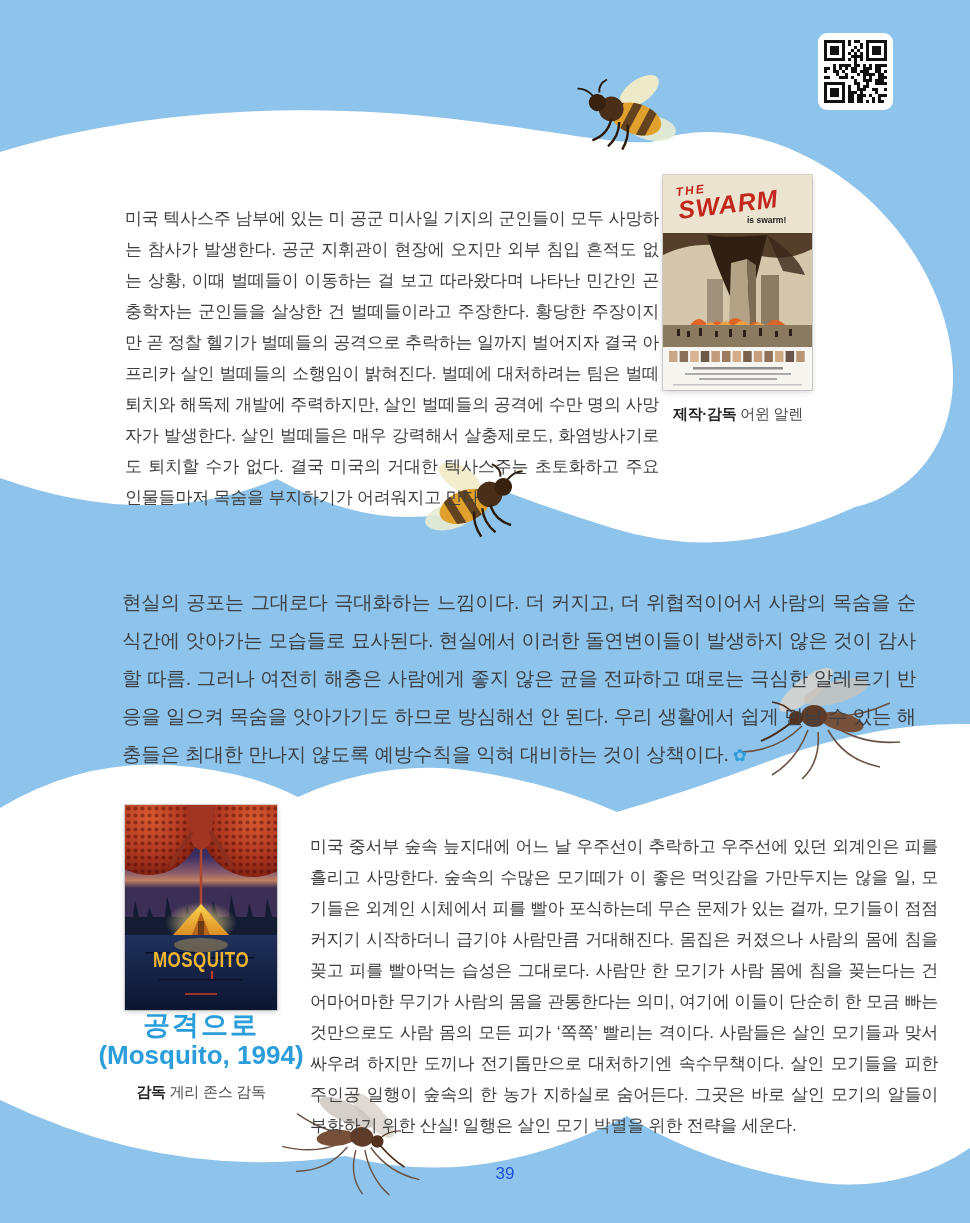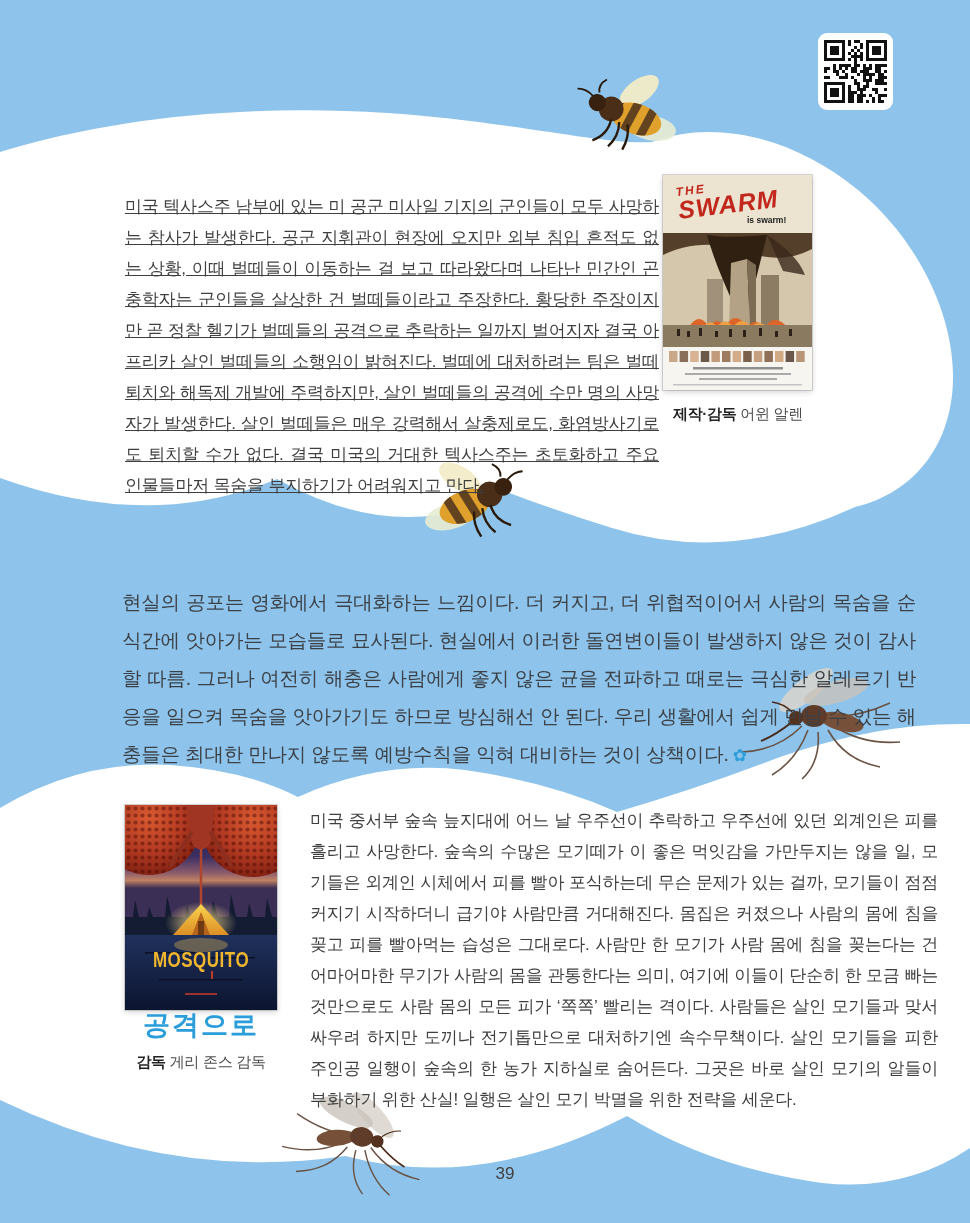--- a/index.html
+++ b/index.html
@@ -4,35 +4,35 @@
 <style>
   html,body{margin:0;padding:0;background:#7d7d7d;}
   .page{position:relative;width:970px;height:1223px;margin:0 auto;overflow:hidden;
         background:#8ec4eb;font-family:"Liberation Sans","DejaVu Sans",sans-serif;}
   .abs{position:absolute;}
   svg.clouds{position:absolute;left:0;top:0;}
 
   
   .body-text{color:#3f3f3f;font-size:17px;line-height:31px;text-align:justify;
              word-break:break-all;letter-spacing:-0.2px;}
-  .swarm-body{left:125px;top:174px;width:534px;text-decoration:underline;}
-  .mosq-body{left:310px;top:788px;width:628px;}
+  .swarm-body{left:125px;top:186px;width:534px;}
+  .mosq-body{left:310px;top:814px;width:628px;}
   .interlude{left:122px;top:563px;width:794px;color:#3c4147;font-size:19.5px;
              line-height:38px;text-align:justify;word-break:break-all;letter-spacing:-0.2px;}
   .flower{color:#2f9ed9;font-size:17px;margin-left:4px;}
 
   .movie-info{text-align:center;color:#2b9ddb;}
   .swarm-info{left:612px;top:392px;width:252px;}
   .mosq-info{left:66px;top:1010px;width:270px;}
   .title-ko{font-size:27px;font-weight:bold;letter-spacing:2px;line-height:30px;}
   .title-en{font-size:26px;font-weight:bold;letter-spacing:0;line-height:30px;}
   .credit{margin-top:13px;font-size:15px;color:#4a4a4a;letter-spacing:-0.3px;}
   .credit b{color:#222;}
 
-  .page-num{left:470px;top:1164px;width:70px;text-align:center;color:#404040;font-size:17px;}
+  .page-num{left:470px;top:1164px;width:70px;text-align:center;color:#1d4ed8;font-size:17px;}
 
   
   .qr-box{left:818px;top:33px;width:75px;height:77px;background:#fff;border-radius:9px;
           display:flex;align-items:center;justify-content:center;}
 
   
   .poster{overflow:hidden;box-shadow:0 0 0 1px rgba(0,0,0,.15),0 2px 6px rgba(0,0,0,.18);}
   .swarm-poster{left:663px;top:175px;width:149px;height:215px;background:#ece3d0;}
   .sw-title{position:absolute;left:14px;top:5px;transform:rotate(-7deg);color:#c1271c;
             font-style:italic;font-weight:bold;line-height:1;}
@@ -410,21 +410,21 @@
     <div class="sw-tagline">is swarm!</div>
   </div>
 
   <div class="abs movie-info swarm-info">
     <div class="credit">
       <b>제작·감독</b>
       <span>어윈 알렌</span>
     </div>
   </div>
 
-  <p class="abs interlude"><span>현실의 공포는 영화에서 극대화하는 느낌이다. 더 커지고, 더 위협적이어서 사람의 목숨을 순식간에 앗아가는 모습들로 묘사된다. 현실에서 이러한 돌연변이들이 발생하지 않은 것이 감사할 따름. 그러나 여전히 해충은 사람에게 좋지 않은 균을 전파하고 때로는 극심한 알레르기 반응을 일으켜 목숨을 앗아가기도 하므로 방심해선 안 된다. 우리 생활에서 쉽게 만날 수 있는 해충들은 최대한 만나지 않도록 예방수칙을 익혀 대비하는 것이 상책이다.</span><span class="flower">✿</span></p>
+  <p class="abs interlude"><span>현실의 공포는 그대로다 극대화하는 느낌이다. 더 커지고, 더 위협적이어서 사람의 목숨을 순식간에 앗아가는 모습들로 묘사된다. 현실에서 이러한 돌연변이들이 발생하지 않은 것이 감사할 따름. 그러나 여전히 해충은 사람에게 좋지 않은 균을 전파하고 때로는 극심한 알레르기 반응을 일으켜 목숨을 앗아가기도 하므로 방심해선 안 된다. 우리 생활에서 쉽게 만날 수 있는 해충들은 최대한 만나지 않도록 예방수칙을 익혀 대비하는 것이 상책이다.</span><span class="flower">✿</span></p>
 
   <div class="abs poster mosq-poster">
     <svg width="152" height="205" viewBox="0 0 152 205">
       <defs>
         <radialGradient id="eyeG" cx="50%" cy="45%" r="60%">
           <stop offset="0%" stop-color="#d85a31"></stop>
             <stop offset="55%" stop-color="#b23a22"></stop>
             <stop offset="100%" stop-color="#7a1d10"></stop>
         </radialGradient>
         <pattern id="dots" width="7" height="7" patternUnits="userSpaceOnUse">
@@ -470,20 +470,21 @@
       <rect x="84" y="152" width="46" height="1.5" fill="#0a1228"></rect>
       <rect x="34" y="174" width="84" height="1.5" fill="#0a1228"></rect>
       <rect x="86" y="166" width="2" height="8" fill="#c03a2a"></rect>
       <rect x="60" y="188" width="32" height="2" fill="#c03a2a" opacity="0.8"></rect>
     </svg>
     <div class="mq-title">MOSQUITO</div>
   </div>
 
   <div class="abs movie-info mosq-info">
     <div class="title-ko">공격으로</div>
+    <div class="title-en">(Mosquito, 1994)</div>
     <div class="credit">
       <b>감독</b>
       <span>게리 존스 감독</span>
     </div>
   </div>
 
   <p class="abs body-text mosq-body">미국 중서부 숲속 늪지대에 어느 날 우주선이 추락하고 우주선에 있던 외계인은 피를 흘리고 사망한다. 숲속의 수많은 모기떼가 이 좋은 먹잇감을 가만두지는 않을 일, 모기들은 외계인 시체에서 피를 빨아 포식하는데 무슨 문제가 있는 걸까, 모기들이 점점 커지기 시작하더니 급기야 사람만큼 거대해진다. 몸집은 커졌으나 사람의 몸에 침을 꽂고 피를 빨아먹는 습성은 그대로다. 사람만 한 모기가 사람 몸에 침을 꽂는다는 건 어마어마한 무기가 사람의 몸을 관통한다는 의미, 여기에 이들이 단순히 한 모금 빠는 것만으로도 사람 몸의 모든 피가 ‘쪽쪽’ 빨리는 격이다. 사람들은 살인 모기들과 맞서 싸우려 하지만 도끼나 전기톱만으로 대처하기엔 속수무책이다. 살인 모기들을 피한 주인공 일행이 숲속의 한 농가 지하실로 숨어든다. 그곳은 바로 살인 모기의 알들이 부화하기 위한 산실! 일행은 살인 모기 박멸을 위한 전략을 세운다.</p>
 
   <div class="abs page-num">39</div>
 

